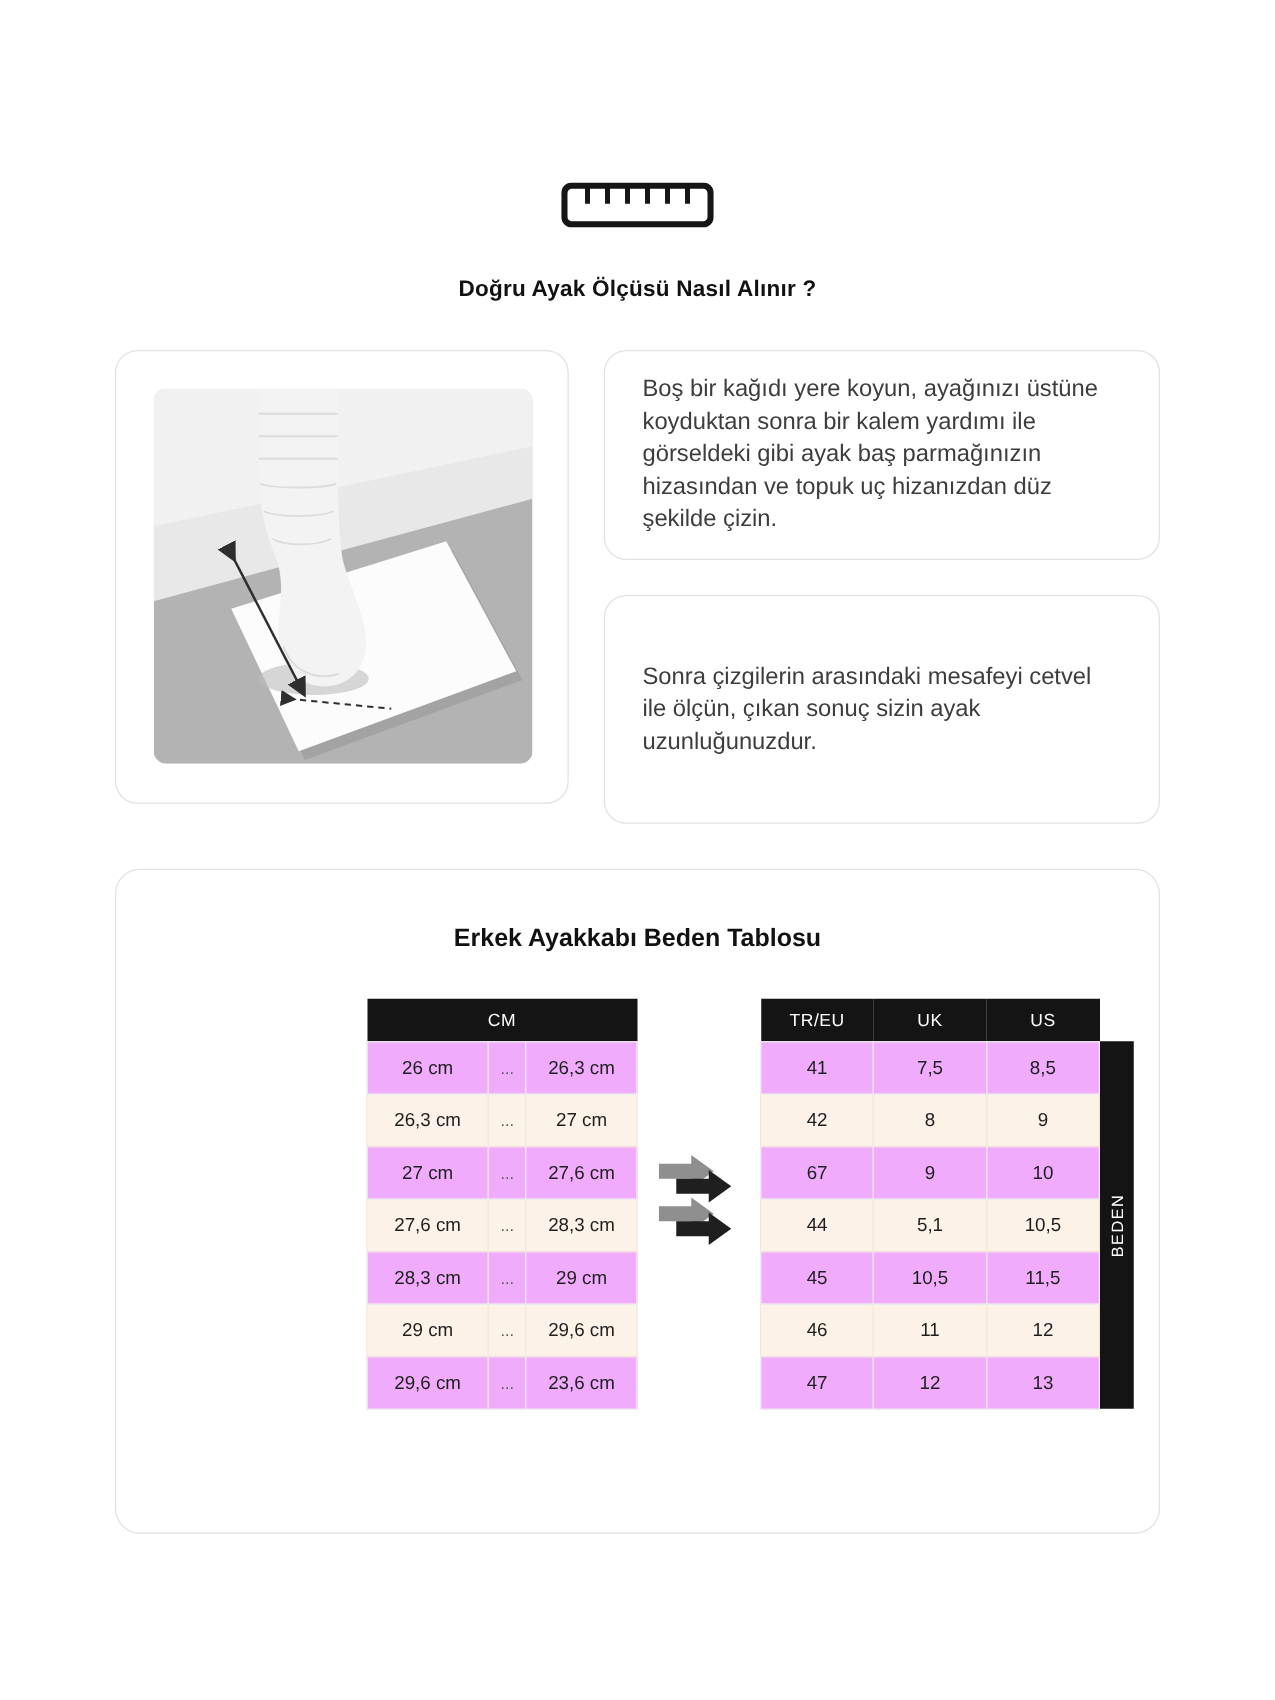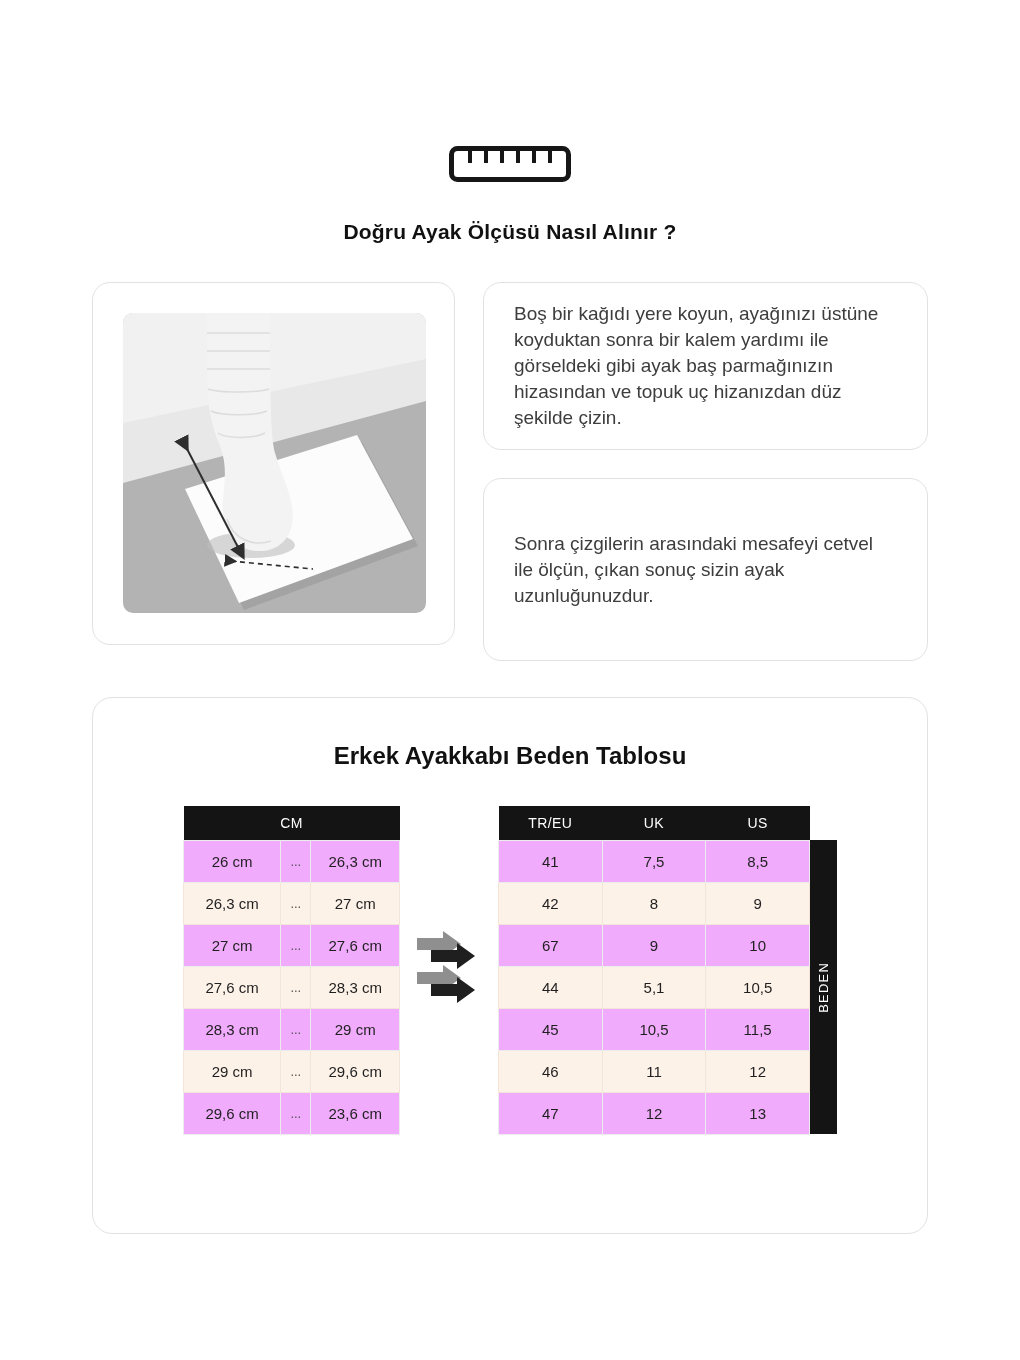--- a/index.html
+++ b/index.html
@@ -12,21 +12,21 @@
     font-family: "Liberation Sans", "DejaVu Sans", sans-serif;
     color: #222;
     overflow: hidden;
   }
   .container { width: 836px; margin: 0 auto; }
 
   .ruler-row { display: flex; justify-content: center; padding-top: 146px; }
 
   .page-title {
     text-align: center;
-    font-size: 21px;
+    font-size: 18px;
     font-weight: 700;
     color: #111;
     margin: 34px 0 0 0;
     letter-spacing: 0.2px;
   }
 
   .top-section { display: flex; gap: 28px; margin-top: 38px; }
 
   .photo-card {
     width: 363px; height: 363px;
@@ -51,27 +51,27 @@
   .step-card.second { height: 183px; }
 
   .chart-card {
     margin-top: 36px;
     border: 1px solid var(--card-border, #e2e2e2);
     border-radius: 20px;
     padding: 44px 20px 98px 20px;
   }
   .chart-title {
     text-align: center;
-    font-size: 24px;
+    font-size: 20px;
     font-weight: 700;
     color: #111;
     margin: 0 0 36px 0;
   }
 
-  .tables-row { display: flex; justify-content: center; align-items: flex-start; }
+  .tables-row { display: flex; justify-content: flex-end; align-items: flex-start; }
 
   table { border-collapse: collapse; }
   th {
     background: var(--header-black, #141414);
     color: #fff;
     font-size: 14px;
     font-weight: 400;
     height: 34px;
     letter-spacing: 0.4px;
   }
@@ -87,21 +87,21 @@
   tr.alt td { background: var(--cream, #fdf2e8); border-color: #f3e6d9; }
 
   .cm-table { width: 217px; }
   .cm-table .col-from { width: 45%; }
   .cm-table .col-sep  { width: 14%; color: #555; font-size: 13px; }
   .cm-table .col-to   { width: 41%; }
 
   .arrows-box { width: 64px; margin: 0 17px; align-self: center; }
 
   .size-wrap { display: flex; }
-  .size-table { width: 312px; }
+  .size-table { width: 272px; }
   .size-table th { width: 33.33%; }
 
   .beden-bar {
     width: 27px; height: 294px;
     background: var(--header-black, #141414);
     margin-top: 34px;
     display: flex; align-items: center; justify-content: center;
     flex: 0 0 auto;
   }
   .beden-label {

